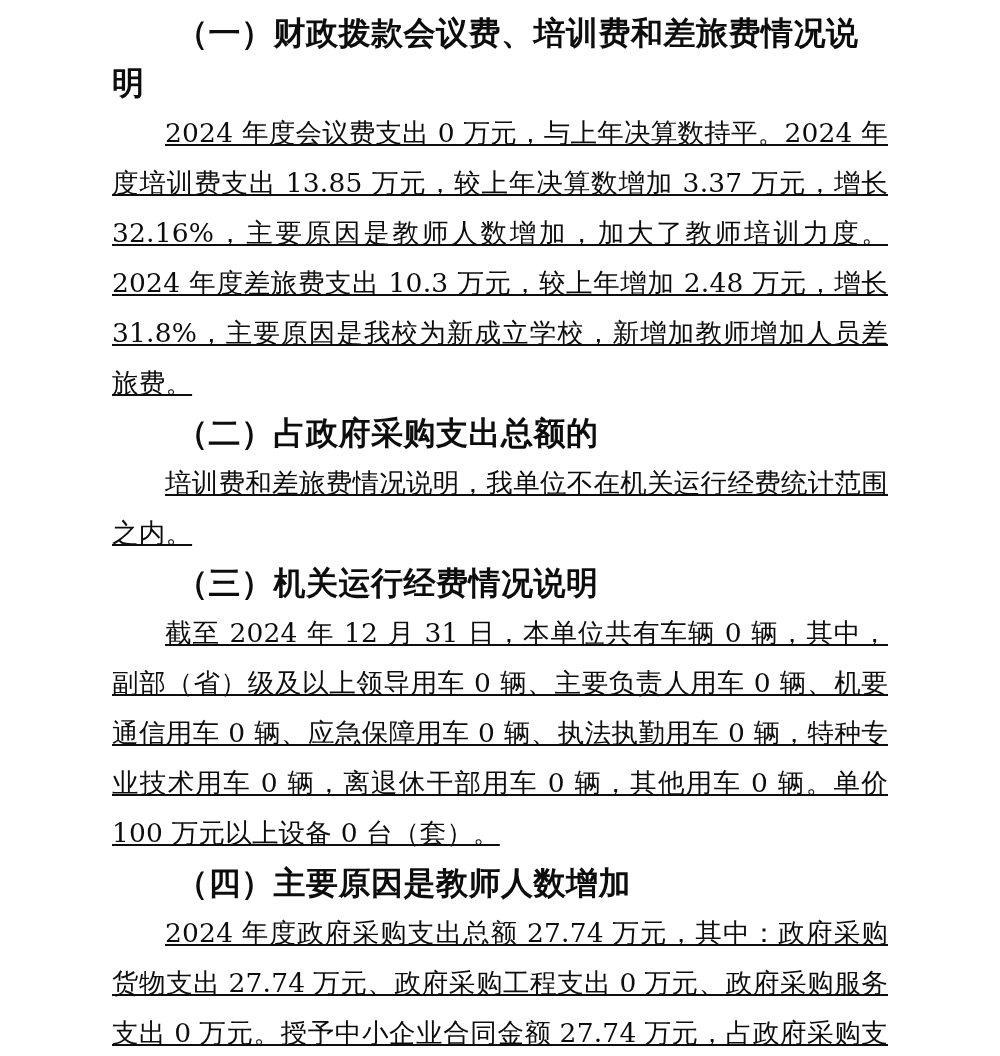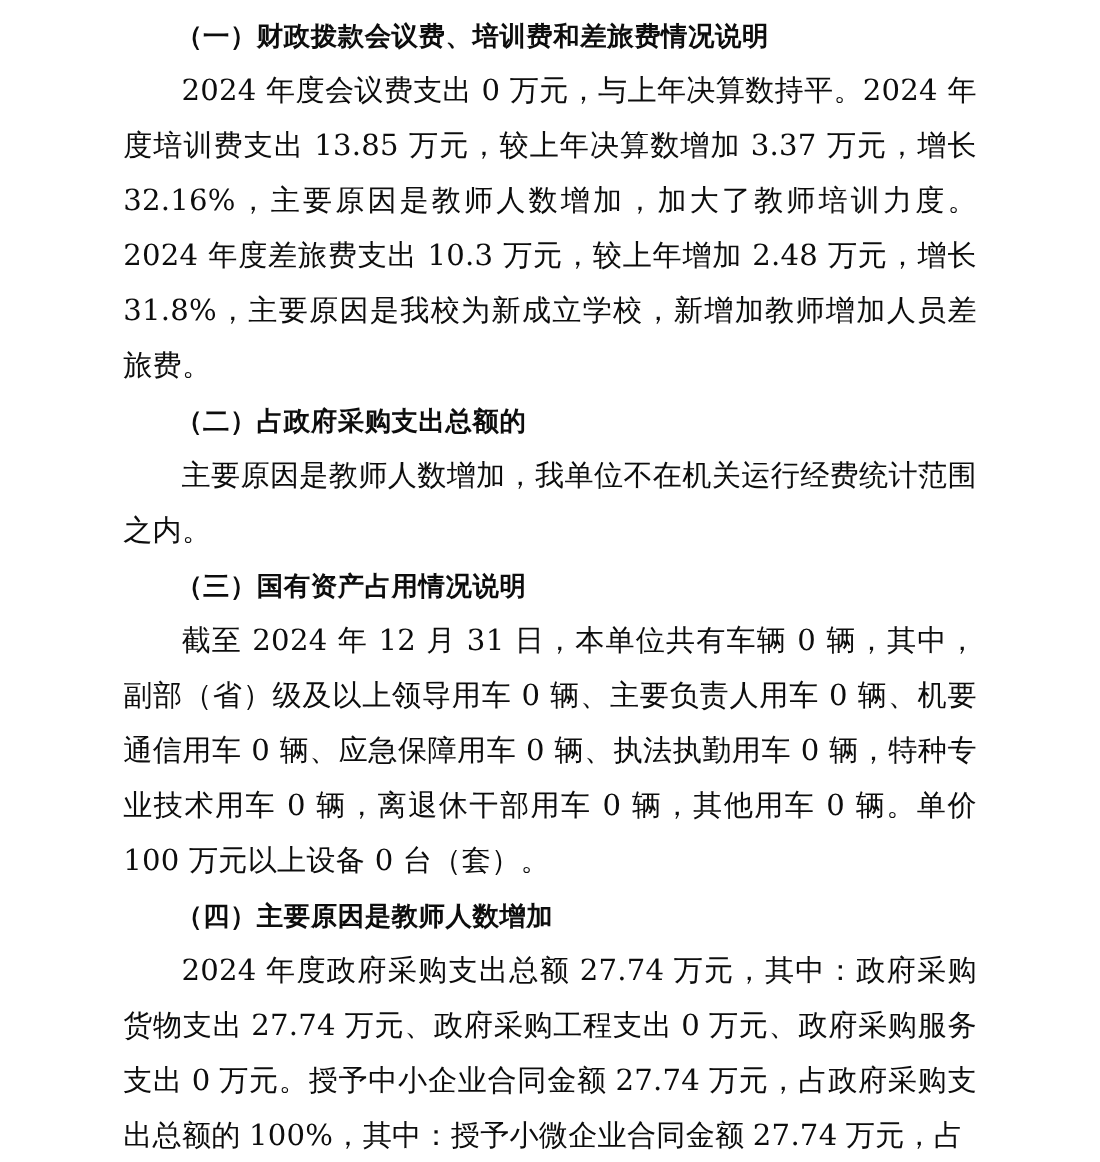--- a/index.html
+++ b/index.html
@@ -21,50 +21,51 @@
     padding: 8px 112px 0 112px;
     position: relative;
   }
   .doc-body {
     font-size: 26.5px;
     line-height: 50px;
   }
   .heading {
     font-family: "DejaVu Serif", "Liberation Serif", serif;
     font-weight: bold;
-    font-size: 24px;
+    font-size: 32px;
     line-height: 50px;
     text-indent: 2em;
     margin: 0;
     letter-spacing: 0.5px;
   }
   .para {
     margin: 0;
     text-indent: 2em;
     text-align: justify;
     text-align-last: left;
     text-justify: inter-ideograph;
     letter-spacing: 0.2px;
+    text-decoration: underline;
   }
   .para.tight {
     word-spacing: -1px;
   }
 </style>
 </head>
 <body>
 
 <div class="page">
   <div class="doc-body">
 
     <p class="heading">（一）财政拨款会议费、培训费和差旅费情况说明</p>
     <p class="para">2024 年度会议费支出 0 万元，与上年决算数持平。2024 年度培训费支出 13.85 万元，较上年决算数增加 3.37 万元，增长 32.16%，主要原因是教师人数增加，加大了教师培训力度。2024 年度差旅费支出 10.3 万元，较上年增加 2.48 万元，增长 31.8%，主要原因是我校为新成立学校，新增加教师增加人员差旅费。</p>
 
     <p class="heading">（二）占政府采购支出总额的</p>
-    <p class="para">主要原因是教师人数增加，我单位不在机关运行经费统计范围之内。</p>
+    <p class="para">培训费和差旅费情况说明，我单位不在机关运行经费统计范围之内。</p>
 
-    <p class="heading">（三）国有资产占用情况说明</p>
+    <p class="heading">（三）机关运行经费情况说明</p>
     <p class="para">截至 2024 年 12 月 31 日，本单位共有车辆 0 辆，其中，副部（省）级及以上领导用车 0 辆、主要负责人用车 0 辆、机要通信用车 0 辆、应急保障用车 0 辆、执法执勤用车 0 辆，特种专业技术用车 0 辆，离退休干部用车 0 辆，其他用车 0 辆。单价 100 万元以上设备 0 台（套）。</p>
 
     <p class="heading">（四）主要原因是教师人数增加</p>
     <p class="para tight">2024 年度政府采购支出总额 27.74 万元，其中：政府采购货物支出 27.74 万元、政府采购工程支出 0 万元、政府采购服务支出 0 万元。授予中小企业合同金额 27.74 万元，占政府采购支出总额的 100%，其中：授予小微企业合同金额 27.74 万元，占</p>
 
   </div>
 </div>
 
 </body></html>

